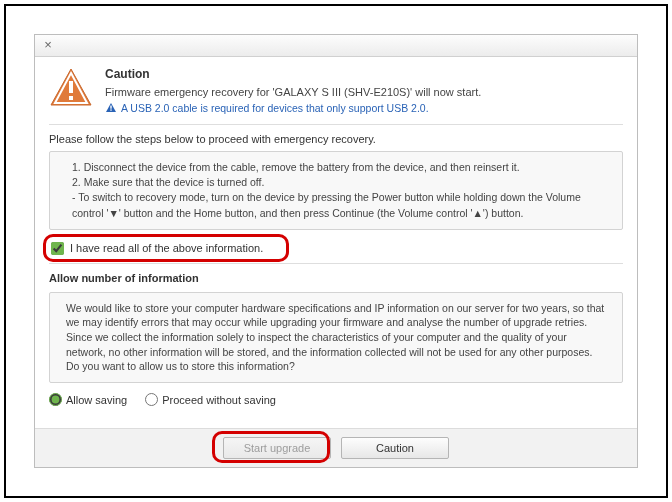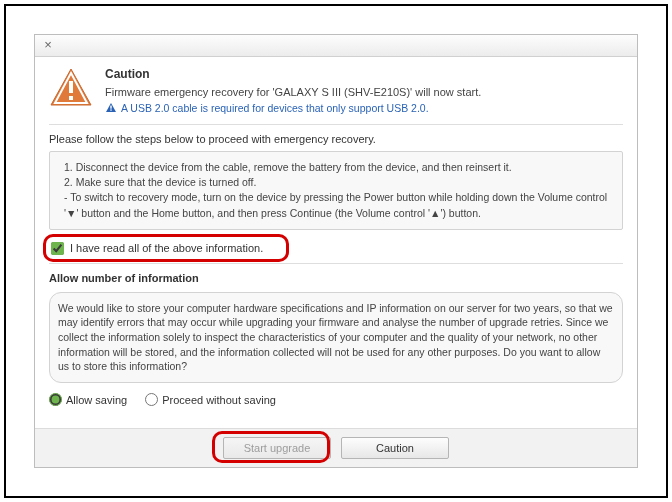--- a/index.html
+++ b/index.html
@@ -51,21 +51,21 @@
   .caution-text { flex:1; }
   .caution-text h3 { font-size: 12px; font-weight: bold; margin-bottom: 4px; }
   .caution-text p { font-size: 11px; color:#444; line-height: 1.35; }
   .usb-row { display:flex; align-items:center; gap:4px; margin-top:2px; color:#2a63b6; font-size:10.5px;}
   .usb-row svg { flex:none; }
   .divider { border-top:1px solid #dedede; margin: 4px 0 8px 0; }
   .lead { font-size:11px; margin-bottom:6px; color:#333;}
   .steps-box {
     border:1px solid #d3d3d3;
     background:#f8f8f8;
-    padding:8px 14px;
+    padding:8px 22px;
     font-size:10.5px;
     color:#444;
     line-height:1.45;
     border-radius:2px;
   }
   .confirm-row {
     margin-top:8px;
     display:flex; align-items:center; gap:6px;
     padding:4px 2px;
     position: relative;
@@ -73,25 +73,25 @@
   .confirm-row input { accent-color:#6fb54d; width:13px; height:13px;}
   .confirm-row label { font-size:11px; color:#333;}
   .section-heading {
     font-size:11px; font-weight:bold;
     margin-top:8px; margin-bottom:4px;
     padding-bottom:4px;
   }
   .info-box {
     border:1px solid #d3d3d3;
     background:#f8f8f8;
-    padding:8px 8px;
+    padding:8px 16px;
     font-size:10.5px;
     color:#444;
     line-height:1.4;
-    border-radius:12px;
+    border-radius:2px;
   }
   .radio-row {
     margin-top:10px;
     display:flex; gap:18px; align-items:center;
     font-size:11px;
   }
   .radio-row label { display:flex; align-items:center; gap:4px; cursor:pointer;}
   .radio-row input { accent-color:#6fb54d;}
   .button-bar {
     border-top:1px solid #dcdcdc;

